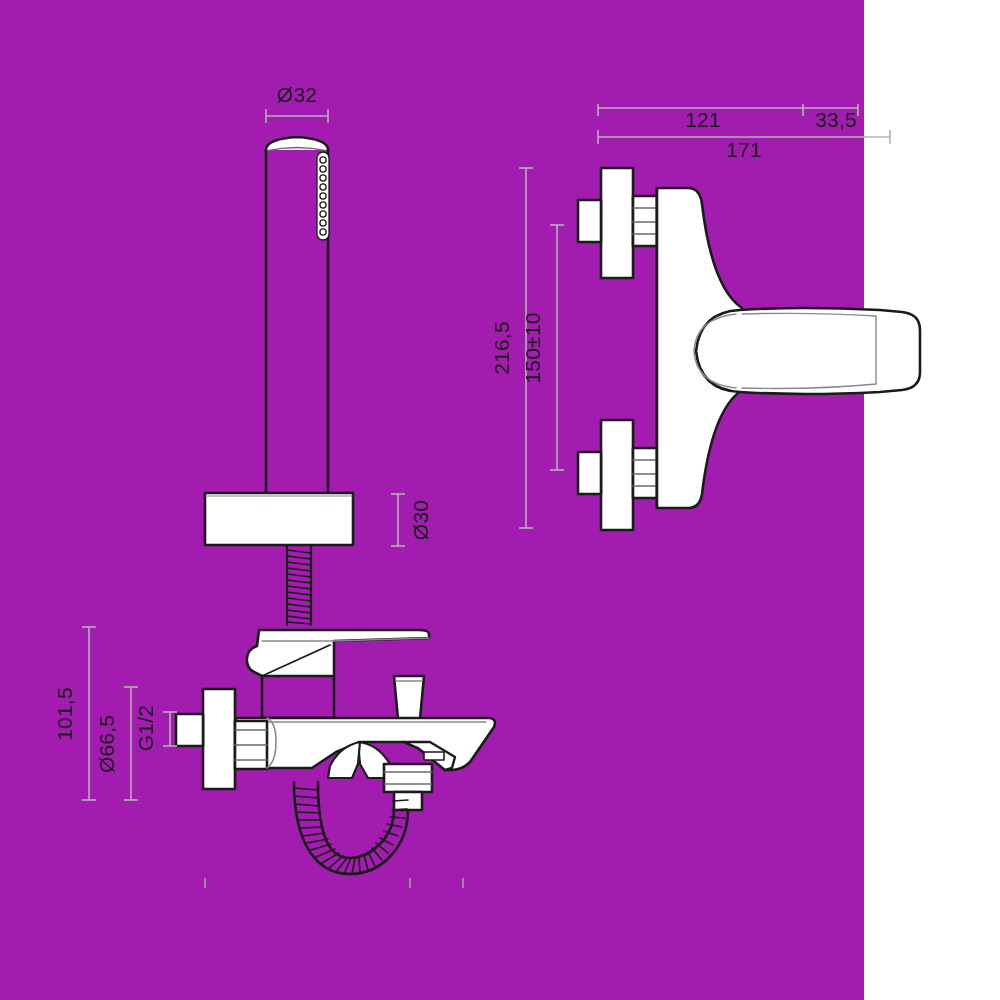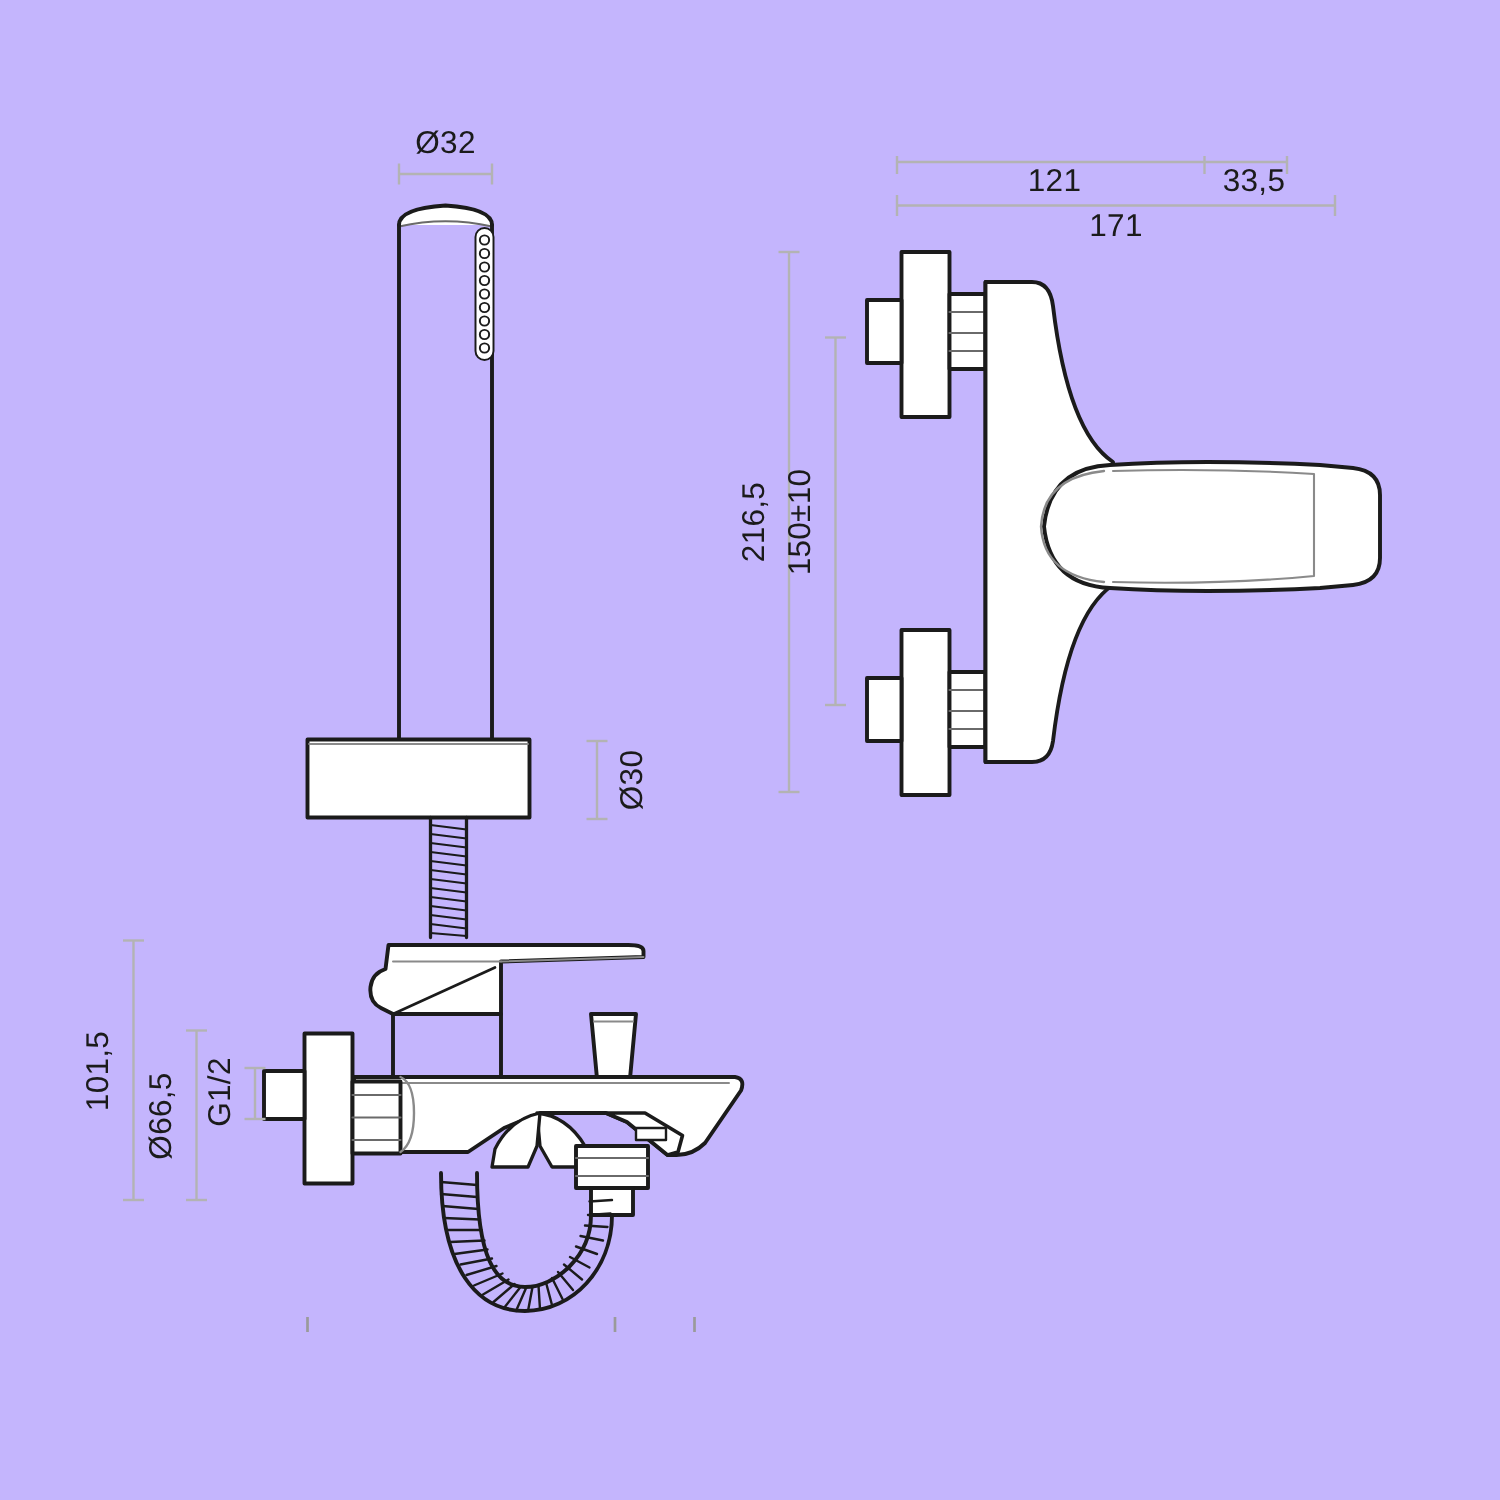--- a/index.html
+++ b/index.html
@@ -1,18 +1,18 @@
 <!DOCTYPE html>
 <html><head>
 <meta charset="utf-8">
 <style>
   html,body{margin:0;padding:0;background:#ffffff;}
   body{width:1000px;height:1000px;overflow:hidden;
        font-family:"Liberation Sans","DejaVu Sans",sans-serif;}
-  #sheet{position:relative;width:1000px;height:1000px;background:#c4b5fd;}
+  #sheet{position:relative;width:864px;height:1000px;background:#a21caf;}
   svg#drawing{position:absolute;left:0;top:0;width:1000px;height:1000px;display:block;}
   .dimtext{font-family:"Liberation Sans","DejaVu Sans",sans-serif;
            font-size:21px;fill:#1b1b1b;letter-spacing:0.2px;}
 </style>
 </head>
 <body>
 
 <div id="sheet">
 
   <svg id="drawing" viewBox="0 0 1000 1000">

